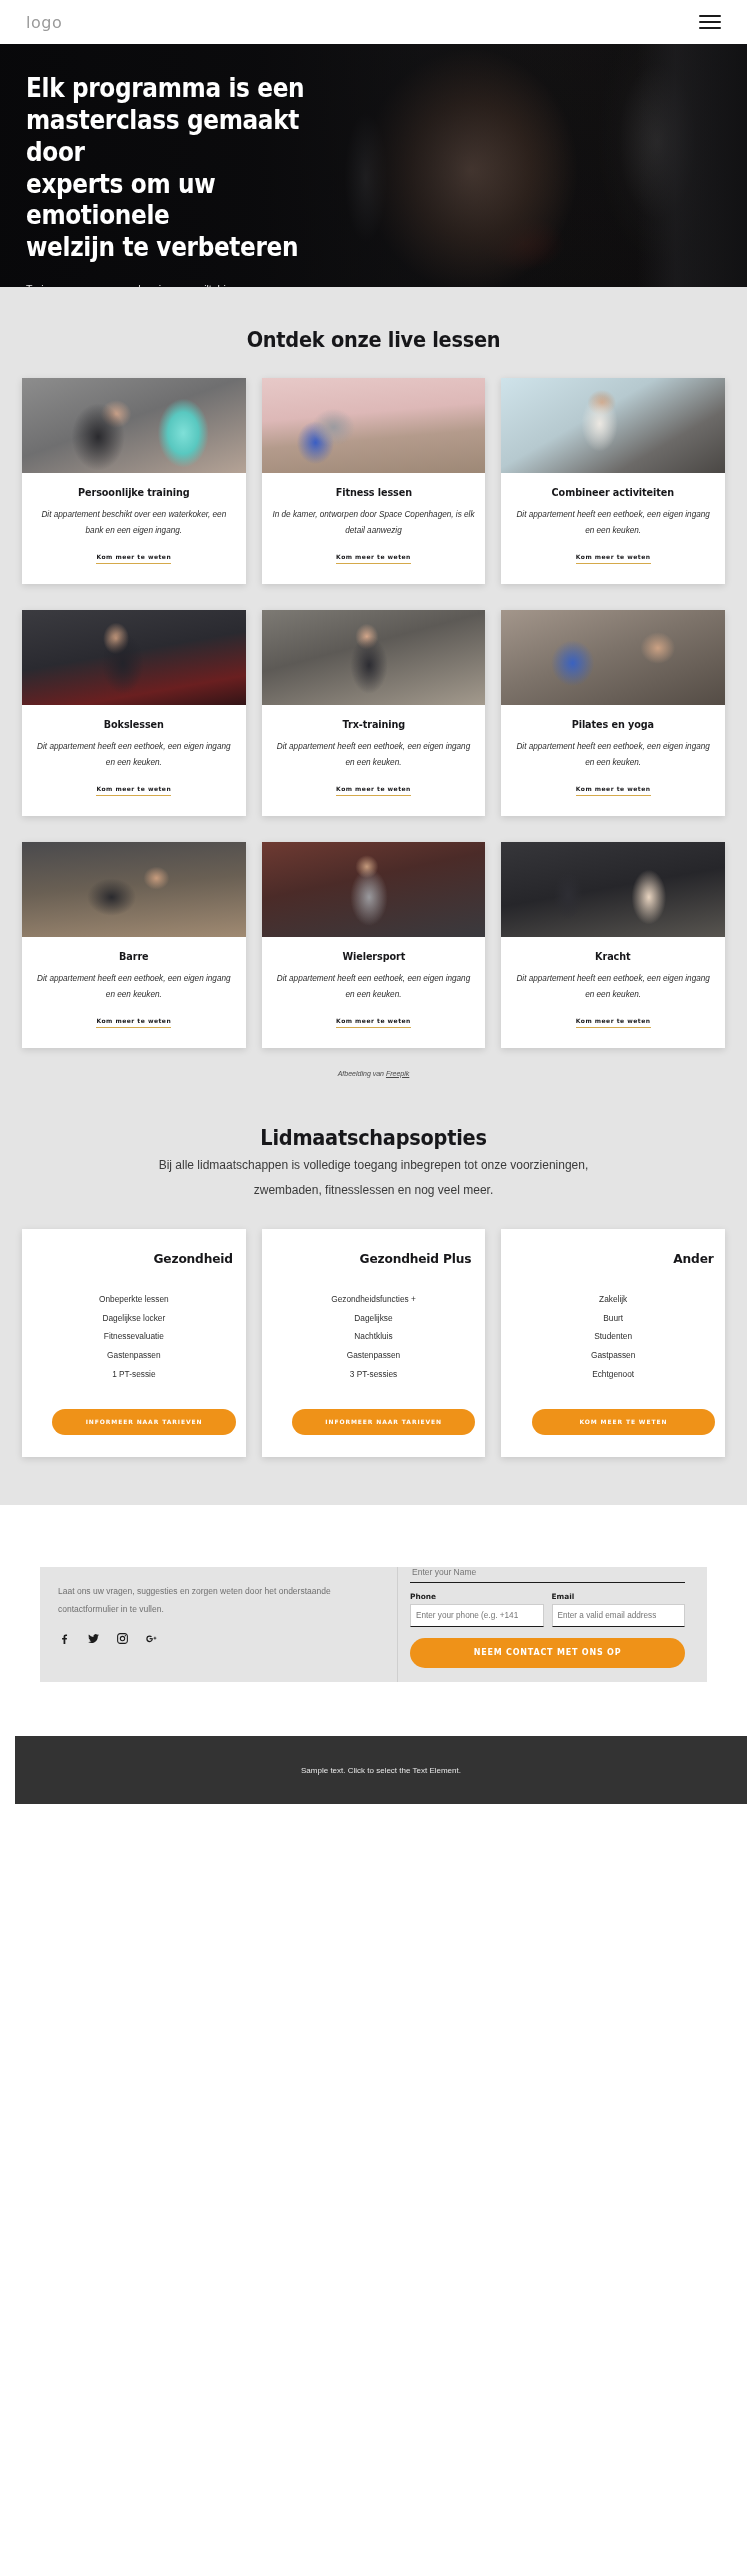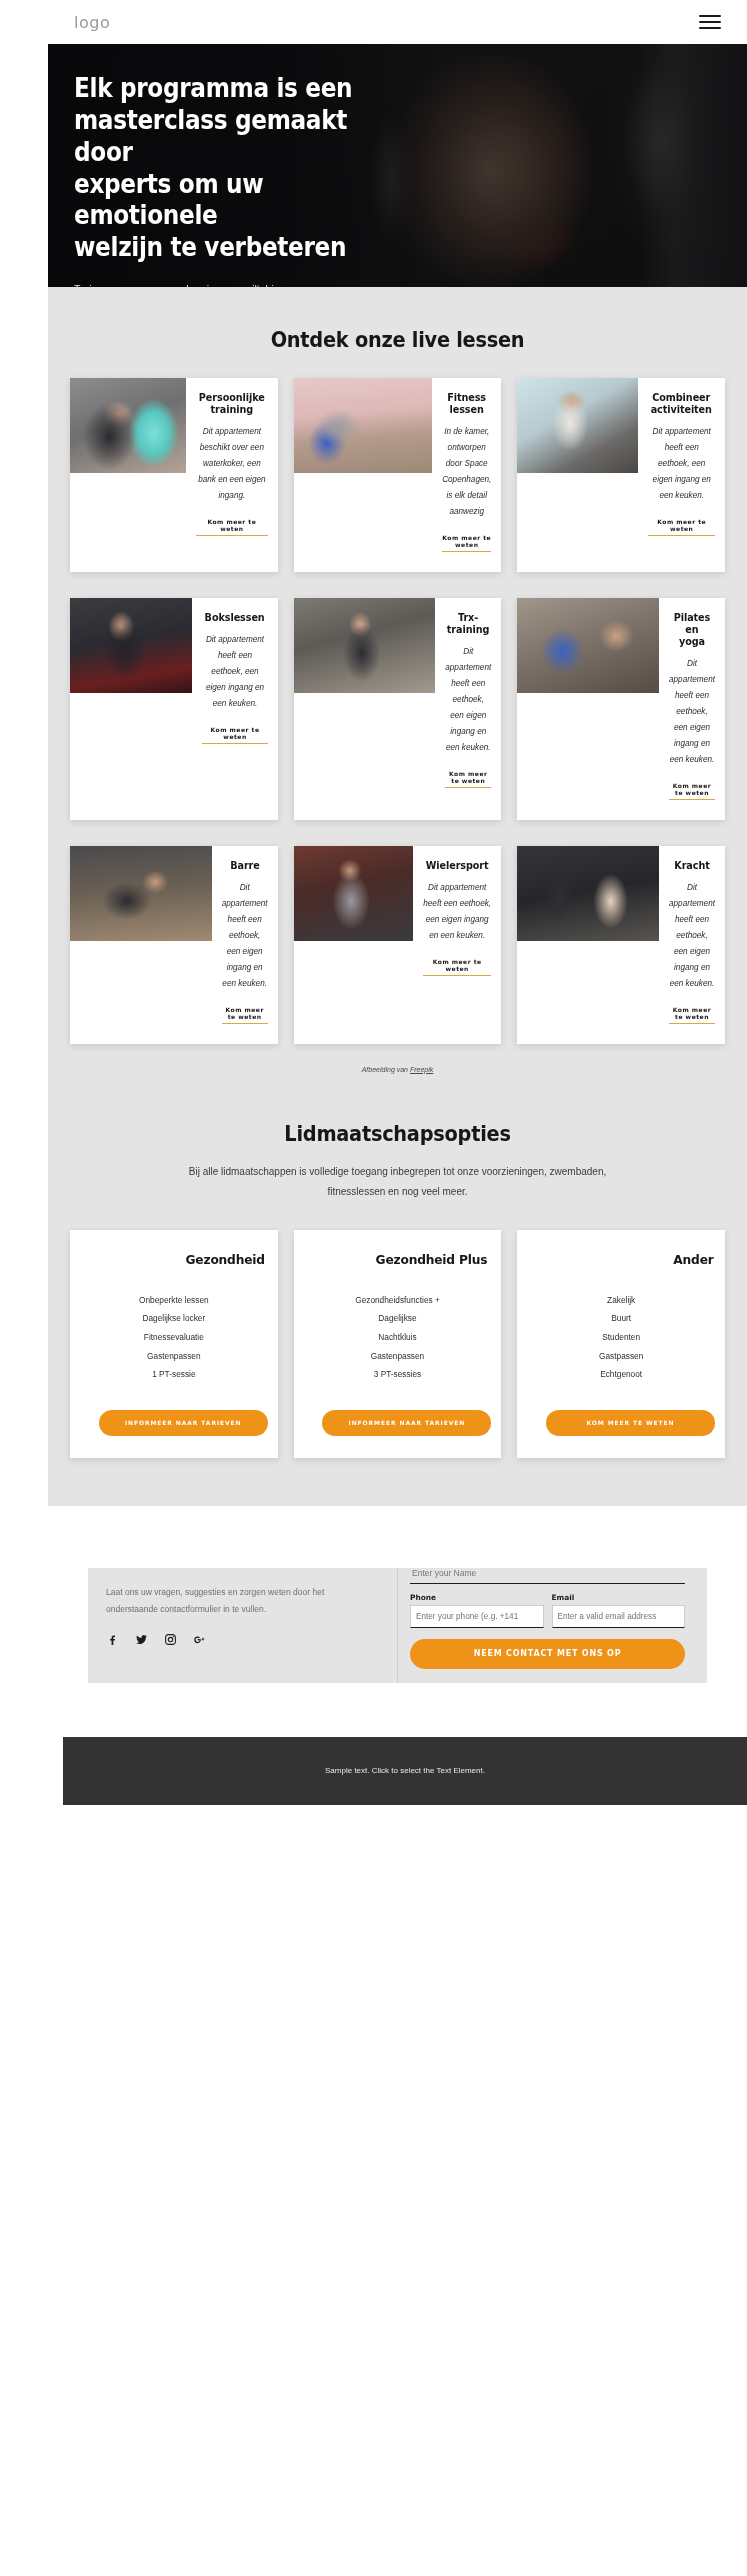--- a/index.html
+++ b/index.html
@@ -14,21 +14,20 @@
     font-family: "Liberation Sans", sans-serif;
     color: #222222;
     -webkit-font-smoothing: antialiased;
   }
 
   .page {
     width: 747px;
     min-height: 2576px;
     position: relative;
     overflow: hidden;
-    padding-left: 48px;
   }
 
   
   .site-header {
     height: 44px;
     background: #ffffff;
     display: flex;
     align-items: center;
     justify-content: space-between;
     padding: 0 26px;
@@ -120,21 +119,21 @@
   .card-grid {
     display: grid;
     grid-template-columns: repeat(3, 1fr);
     gap: 16px;
     padding: 26px 22px 0 22px;
   }
   .class-card {
     background: #ffffff;
     box-shadow: 0 2px 7px rgba(0,0,0,0.13);
     display: flex;
-    flex-direction: row;
+    flex-direction: column;
     overflow: hidden;
   }
   .class-card .thumb {
     height: 95px;
     width: 100%;
   }
   .class-card .body {
     padding: 13px 10px 20px 10px;
     text-align: center;
     flex: 1;
@@ -222,22 +221,22 @@
     text-decoration: underline;
   }
 
   
   .membership {
     background: #e4e4e4;
     padding: 42px 0 48px 0;
   }
   .membership-sub {
     text-align: center;
-    margin-top: 16px;
-    font-size: 10px;
+    margin-top: 3px;
+    font-size: 12px;
     line-height: 2.05;
     color: #3a3a3a;
     padding: 0 140px;
   }
   .price-grid {
     display: grid;
     grid-template-columns: repeat(3, 1fr);
     gap: 16px;
     padding: 27px 22px 0 22px;
   }

